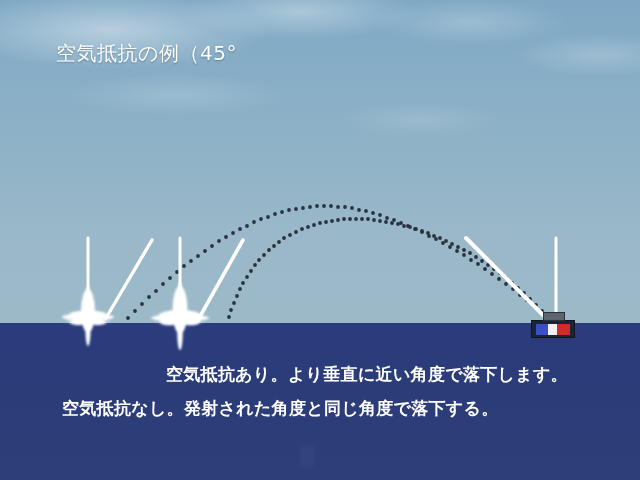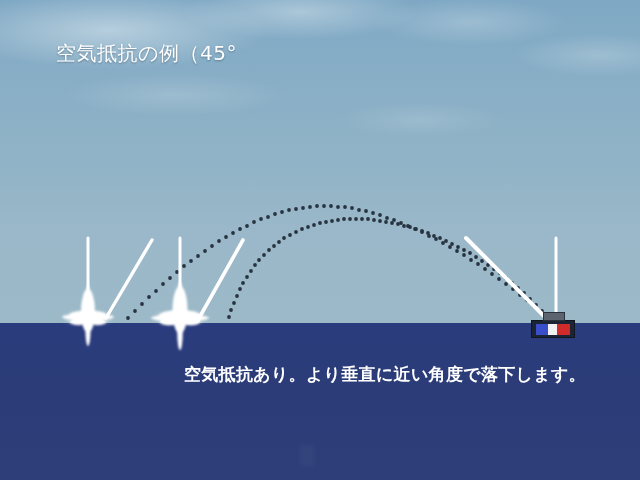--- a/index.html
+++ b/index.html
@@ -59,21 +59,21 @@
   }
   
   .caption {
     position: absolute;
     font-weight: bold;
     color: #ffffff;
     white-space: nowrap;
     letter-spacing: 0.3px;
   }
   .caption-drag {
-    left: 184px;
+    left: 166px;
     top: 363px;
     font-size: 17px;
   }
   .caption-nodrag {
     left: 62px;
     top: 397px;
     font-size: 17px;
   }
   
   svg.overlay {
@@ -315,14 +315,15 @@
     <div class="launcher-top"></div>
     <div class="sw-blue"></div>
     <div class="sw-white"></div>
     <div class="sw-red"></div>
   </div>
 
   <div class="title">空気抵抗の例（45°</div>
 
   <div class="caption caption-drag">空気抵抗あり。より垂直に近い角度で落下します。</div>
 
+  <div class="caption caption-nodrag">空気抵抗なし。発射された角度と同じ角度で落下する。</div>
 
 </div>
 
 </body></html>

